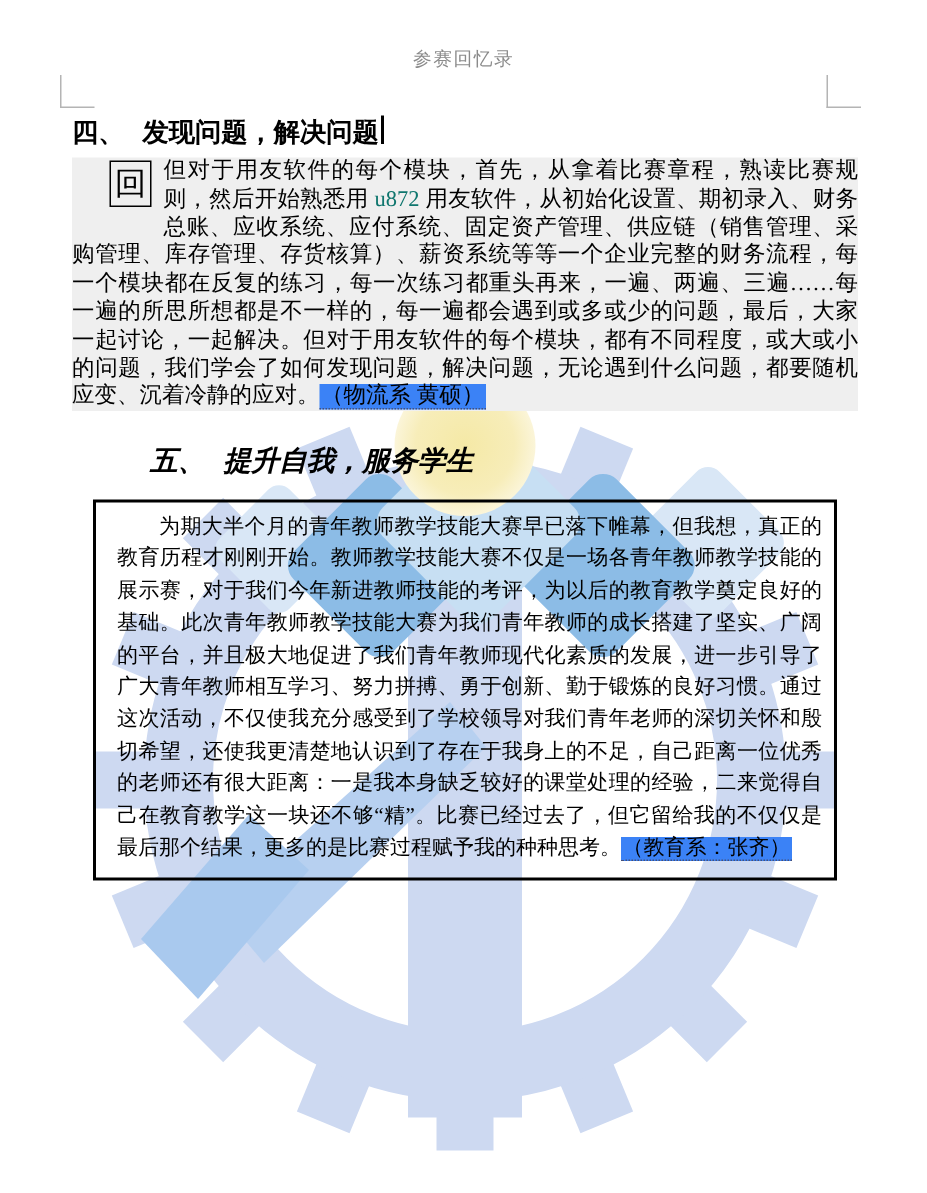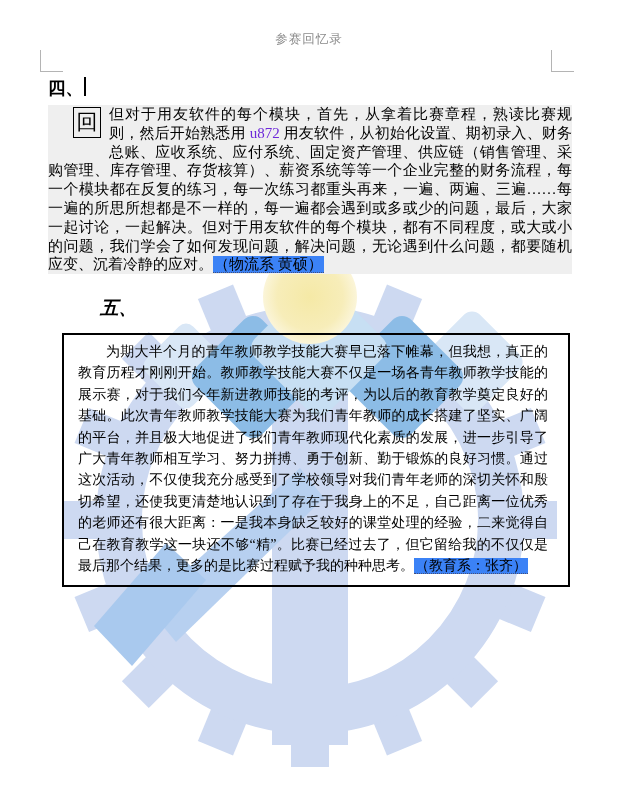--- a/index.html
+++ b/index.html
@@ -31,35 +31,35 @@
   .para-gray{
     position:absolute;left:48px;top:105px;width:524px;
     background:#efefef;
     font-size:15px;line-height:18.8px;color:#000;text-align:justify;
   }
   .dropcap-box{
     float:left;width:26px;height:29px;border:1.5px solid #000;
     margin:2px 8px 7px 25px;
     font-size:21px;line-height:28px;text-align:center;font-weight:normal;
   }
-  .ulink{color:#6d28d9;}
+  .ulink{color:#0f766e;}
   .sig{
     background:#3b82f6;border-bottom:1px dotted #44507a;padding:0 1px;
   }
 
   .h5{
     position:absolute;left:100px;top:296px;display:flex;align-items:flex-start;
     font-weight:bold;font-style:italic;font-size:18.5px;color:#000;line-height:25px;
   }
   .h5 .htext{margin-left:12px;}
 
   .para-box{
     position:absolute;left:62px;top:333px;width:470px;
     border:2px solid #000;
-    padding:6px 20px 9px 14px;
+    padding:6px 8px 9px 14px;
     font-size:14px;line-height:21.4px;color:#000;text-align:justify;
     text-indent:2em;background:transparent;
   }
 </style>
 </head>
 <body>
 
 <div class="page">
 
   <svg class="watermark" viewBox="0 0 618 795" aria-hidden="true">
@@ -116,30 +116,32 @@
 
   <div class="content">
 
     <div class="doc-header">参赛回忆录</div>
 
     <div class="corner left"></div>
     <div class="corner right"></div>
 
     <div class="h4">
       <span class="hnum">四、</span>
+      <span class="htext">发现问题，解决问题</span>
       <span class="caret"></span>
     </div>
 
     <div class="para-gray">
       <span class="dropcap-box">回</span>
       <span>但对于用友软件的每个模块，首先，从拿着比赛章程，熟读比赛规则，然后开始熟悉用 </span><span class="ulink">u872</span><span> 用友软件，从初始化设置、期初录入、财务总账、应收系统、应付系统、固定资产管理、供应链（销售管理、采购管理、库存管理、存货核算）、薪资系统等等一个企业完整的财务流程，每一个模块都在反复的练习，每一次练习都重头再来，一遍、两遍、三遍……每一遍的所思所想都是不一样的，每一遍都会遇到或多或少的问题，最后，大家一起讨论，一起解决。但对于用友软件的每个模块，都有不同程度，或大或小的问题，我们学会了如何发现问题，解决问题，无论遇到什么问题，都要随机应变、沉着冷静的应对。</span><span class="sig">（物流系 黄硕）</span>
     </div>
 
     <div class="h5">
       <span class="hnum">五、</span>
+      <span class="htext">提升自我，服务学生</span>
     </div>
 
     <div class="para-box">
       <span>为期大半个月的青年教师教学技能大赛早已落下帷幕，但我想，真正的教育历程才刚刚开始。教师教学技能大赛不仅是一场各青年教师教学技能的展示赛，对于我们今年新进教师技能的考评，为以后的教育教学奠定良好的基础。此次青年教师教学技能大赛为我们青年教师的成长搭建了坚实、广阔的平台，并且极大地促进了我们青年教师现代化素质的发展，进一步引导了广大青年教师相互学习、努力拼搏、勇于创新、勤于锻炼的良好习惯。通过这次活动，不仅使我充分感受到了学校领导对我们青年老师的深切关怀和殷切希望，还使我更清楚地认识到了存在于我身上的不足，自己距离一位优秀的老师还有很大距离：一是我本身缺乏较好的课堂处理的经验，二来觉得自己在教育教学这一块还不够“精”。比赛已经过去了，但它留给我的不仅仅是最后那个结果，更多的是比赛过程赋予我的种种思考。</span><span class="sig">（教育系：张齐）</span>
     </div>
 
   </div>
 </div>
 
 </body></html>

